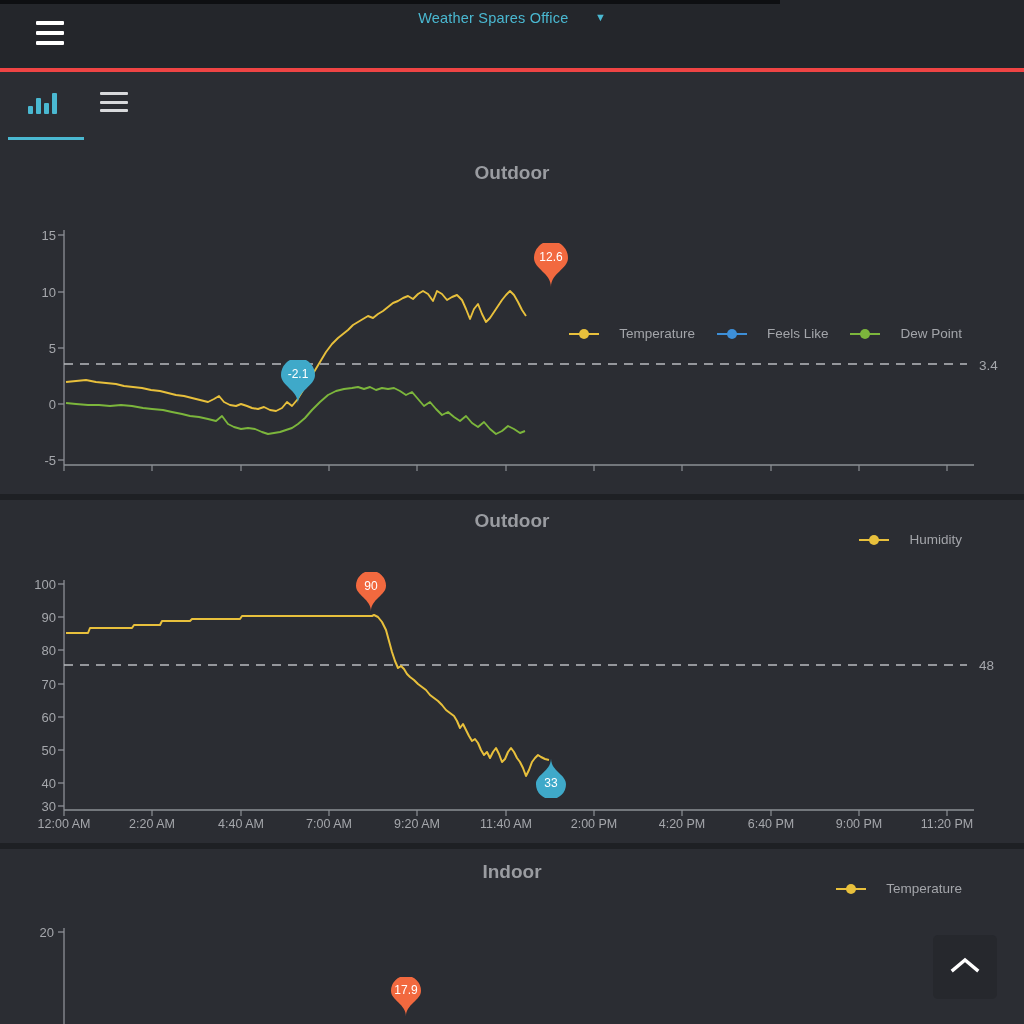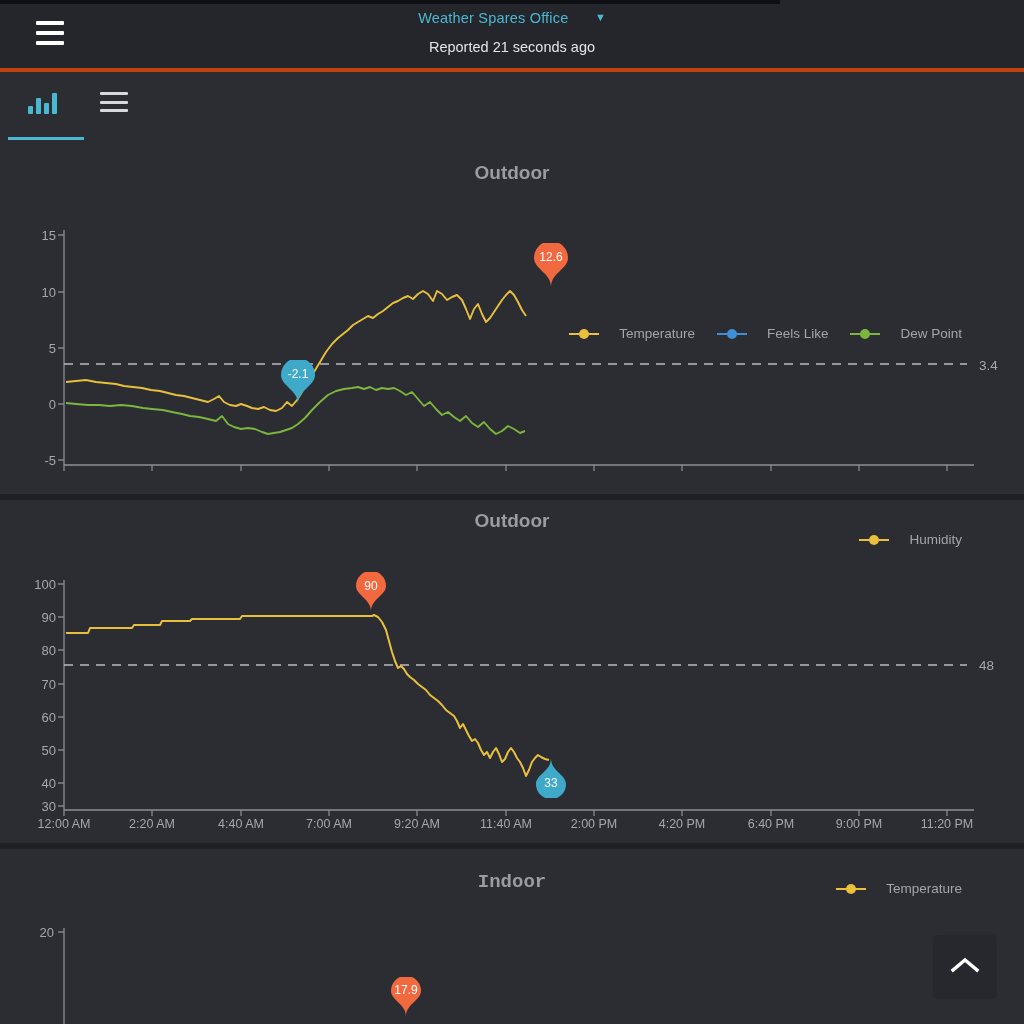--- a/index.html
+++ b/index.html
@@ -2,21 +2,21 @@
 <html><head>
 <meta charset="utf-8">
 <style>
   * { box-sizing: border-box; margin: 0; padding: 0; }
   html, body {
     width: 1024px; height: 1024px;
     background: #2b2d33;
     font-family: "Liberation Sans", sans-serif;
     overflow: hidden;
   }
-  #app { position: relative; width: 1024px; height: 1024px; background: #c2410c; }
+  #app { position: relative; width: 1024px; height: 1024px; background: #ef4444; }
 
   
   .topbar {
     position: absolute; top: 0; left: 0; width: 1024px; height: 68px;
     background: #24262b;
   }
   .topbar-strip {
     position: absolute; top: 0; left: 0; width: 780px; height: 4px;
     background: #0e0f12;
   }
@@ -165,21 +165,20 @@
     <div class="hamburger">
       <span></span>
         <span></span>
         <span></span>
     </div>
 
     <div class="site-center">
       <span class="site-name">Weather Spares Office</span>
       <span class="site-caret">▼</span>
     </div>
-    <div class="reported">Reported 21 seconds ago</div>
 
   </div>
 
   <div class="toolbar">
     <div class="tb-chart-icon">
       <i style="height:8px"></i>
         <i style="height:16px"></i>
         <i style="height:11px"></i>
         <i style="height:21px"></i>
     </div>
@@ -389,21 +388,21 @@
     <div class="tick-x" style="left:594px; top:317px;">2:00 PM</div>
     <div class="tick-x" style="left:682px; top:317px;">4:20 PM</div>
     <div class="tick-x" style="left:771px; top:317px;">6:40 PM</div>
     <div class="tick-x" style="left:859px; top:317px;">9:00 PM</div>
     <div class="tick-x" style="left:947px; top:317px;">11:20 PM</div>
   </div>
 
   <div class="panel-sep" style="top:843px;"></div>
 
   <div class="panel" style="top:849px; height:175px; overflow:hidden;">
-    <div class="panel-title" style="top:22px;font-family:Liberation Mono, monospace;">Indoor</div>
+    <div class="panel-title" style="top:12px;">Indoor</div>
 
     <div class="legend" style="right:62px; top:32px;">
       <div class="leg-item">
         <span class="leg-mark">
           <span class="bar" style="background:#e8c03c"></span>
             <span class="dot" style="background:#e8c03c"></span>
         </span>
         <span class="leg-text">Temperature</span>
       </div>
     </div>

